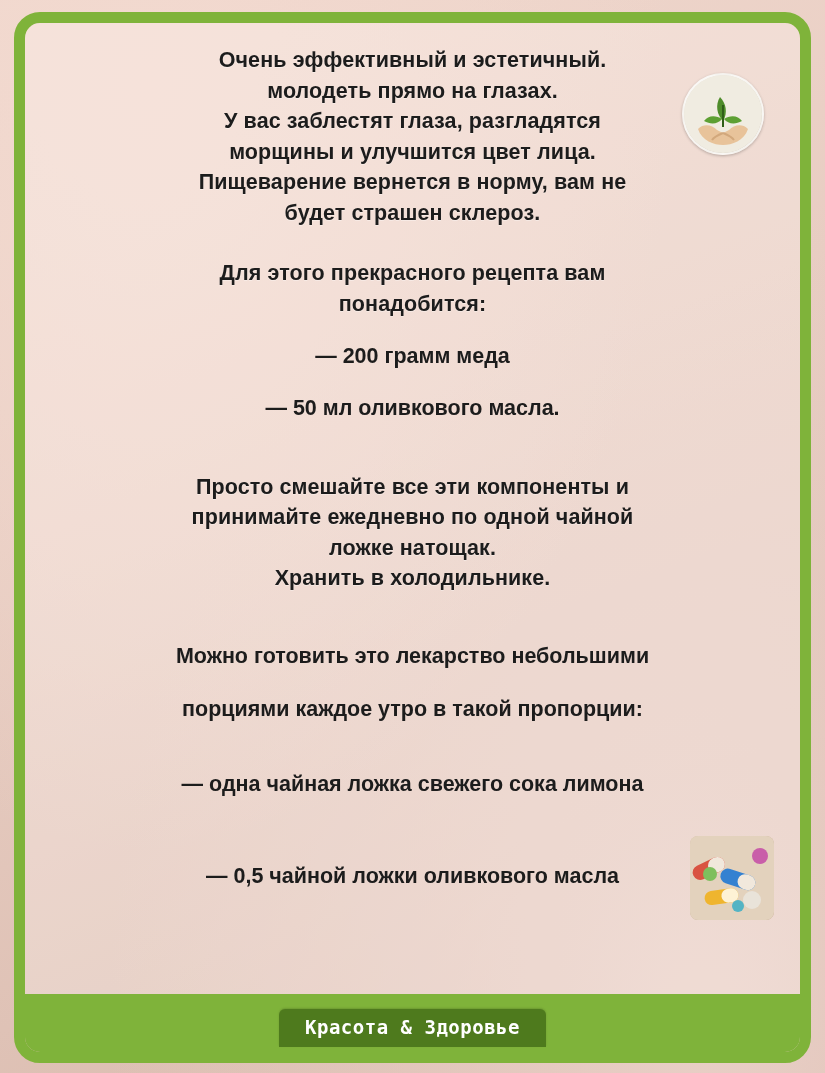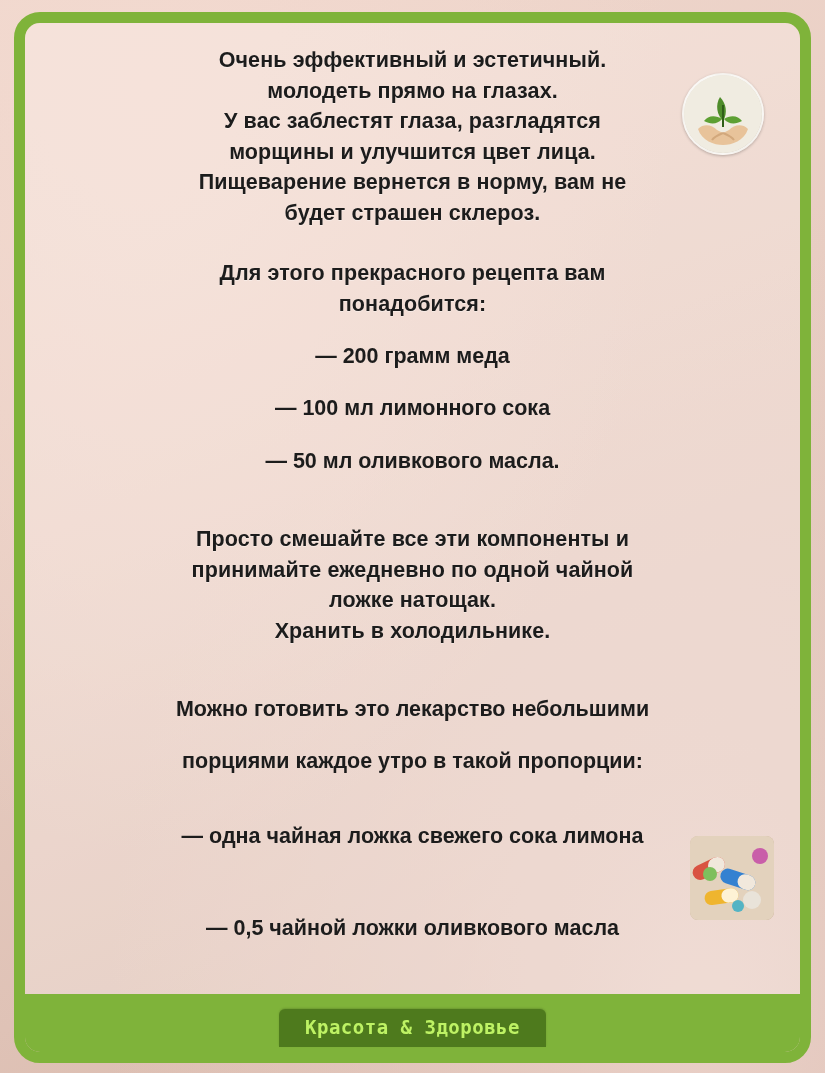--- a/index.html
+++ b/index.html
@@ -88,21 +88,21 @@
     right: 0;
     bottom: 0;
     height: 58px;
     background: #7fb33a;
     display: flex;
     align-items: center;
     justify-content: center;
   }
   #name-plate {
     background: #4e7a1d;
-    color: #bef264;
+    color: #ffffff;
     font-family: "DejaVu Sans Mono", monospace;
     font-size: 19px;
     font-weight: 700;
     letter-spacing: 0.5px;
     padding: 7px 26px 9px 26px;
     border-radius: 6px 6px 0 0;
     white-space: nowrap;
     margin-bottom: -10px;
     box-shadow: 0 -1px 2px rgba(0,0,0,0.15);
   }
@@ -160,25 +160,20 @@
       <div>
         <p class="para">Для этого прекрасного рецепта вам</p>
         <p class="para">понадобится:</p>
       </div>
 
       <div>
         <p class="list-line">
           <span>—</span>
           <span class="amount">200</span>
           <span>грамм меда</span>
-        </p>
-        <p class="list-line">
-          <span>—</span>
-          <span class="amount">100</span>
-          <span>мл лимонного сока</span>
         </p>
         <p class="list-line">
           <span>—</span>
           <span class="amount">50</span>
           <span>мл оливкового масла.</span>
         </p>
       </div>
 
       <div class="spacer-md"></div>
 

